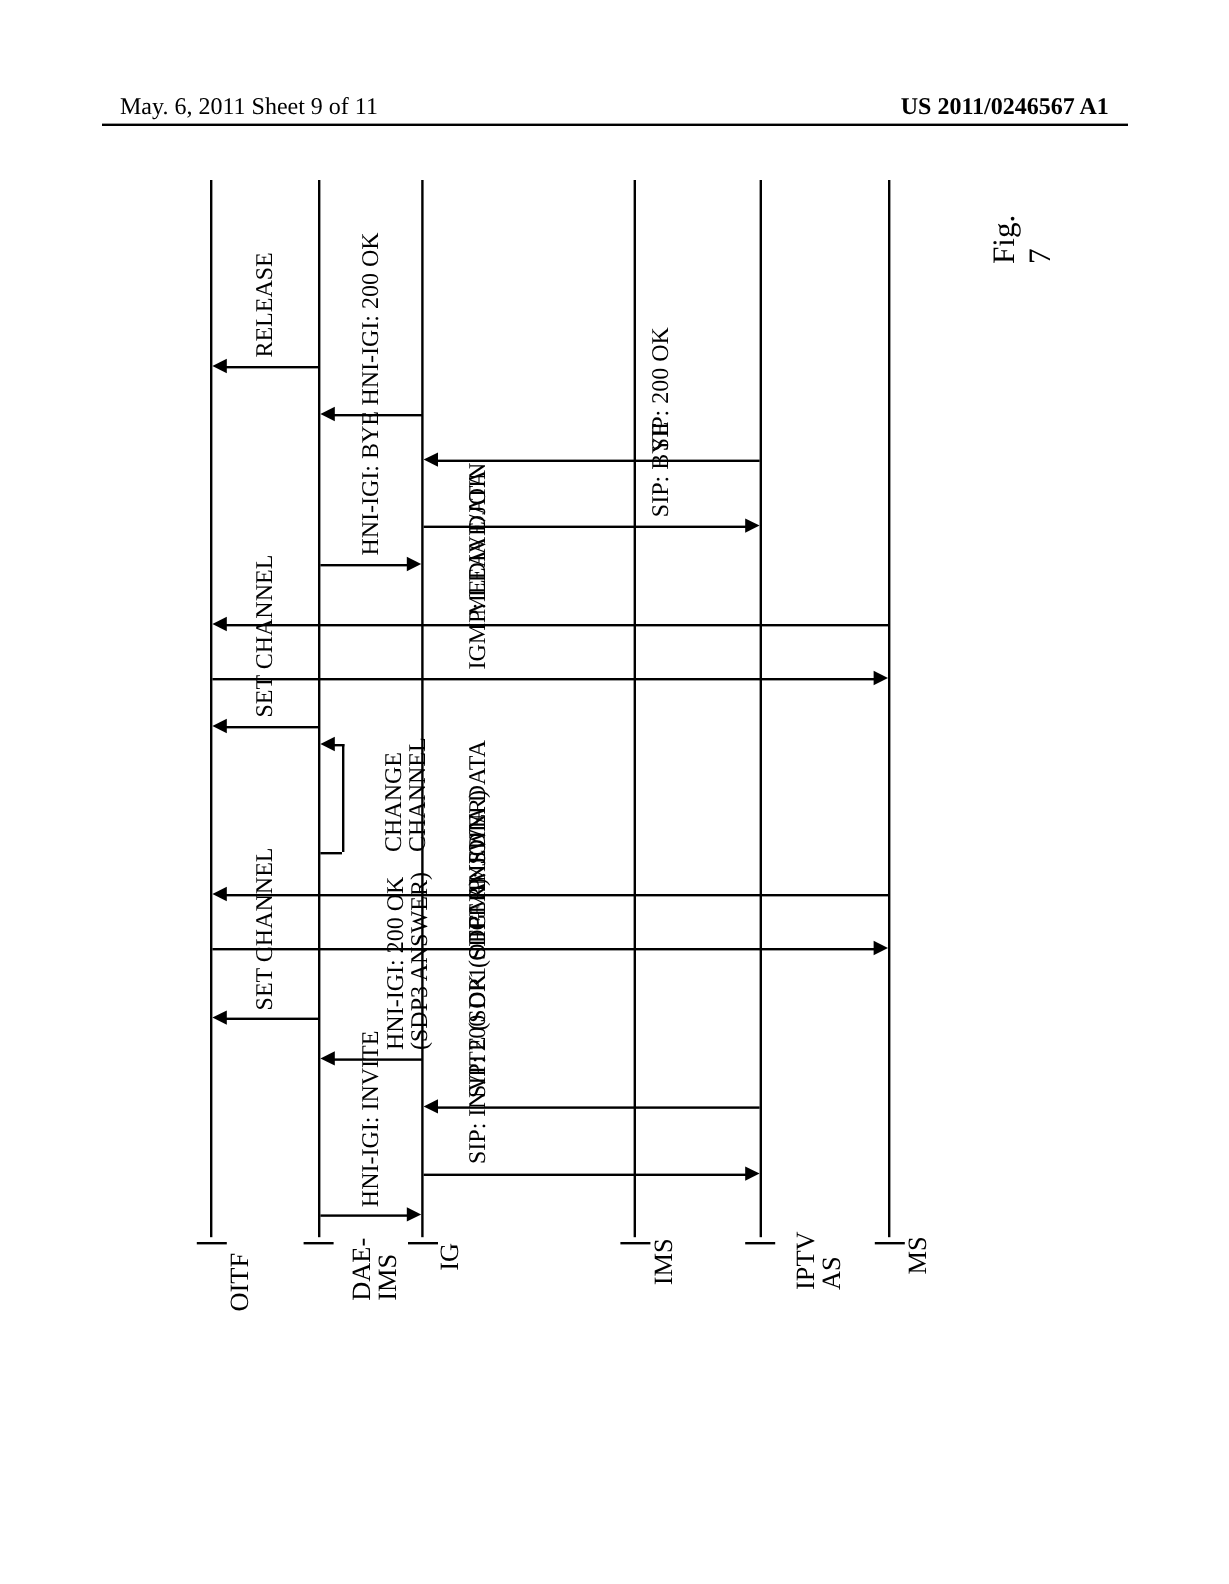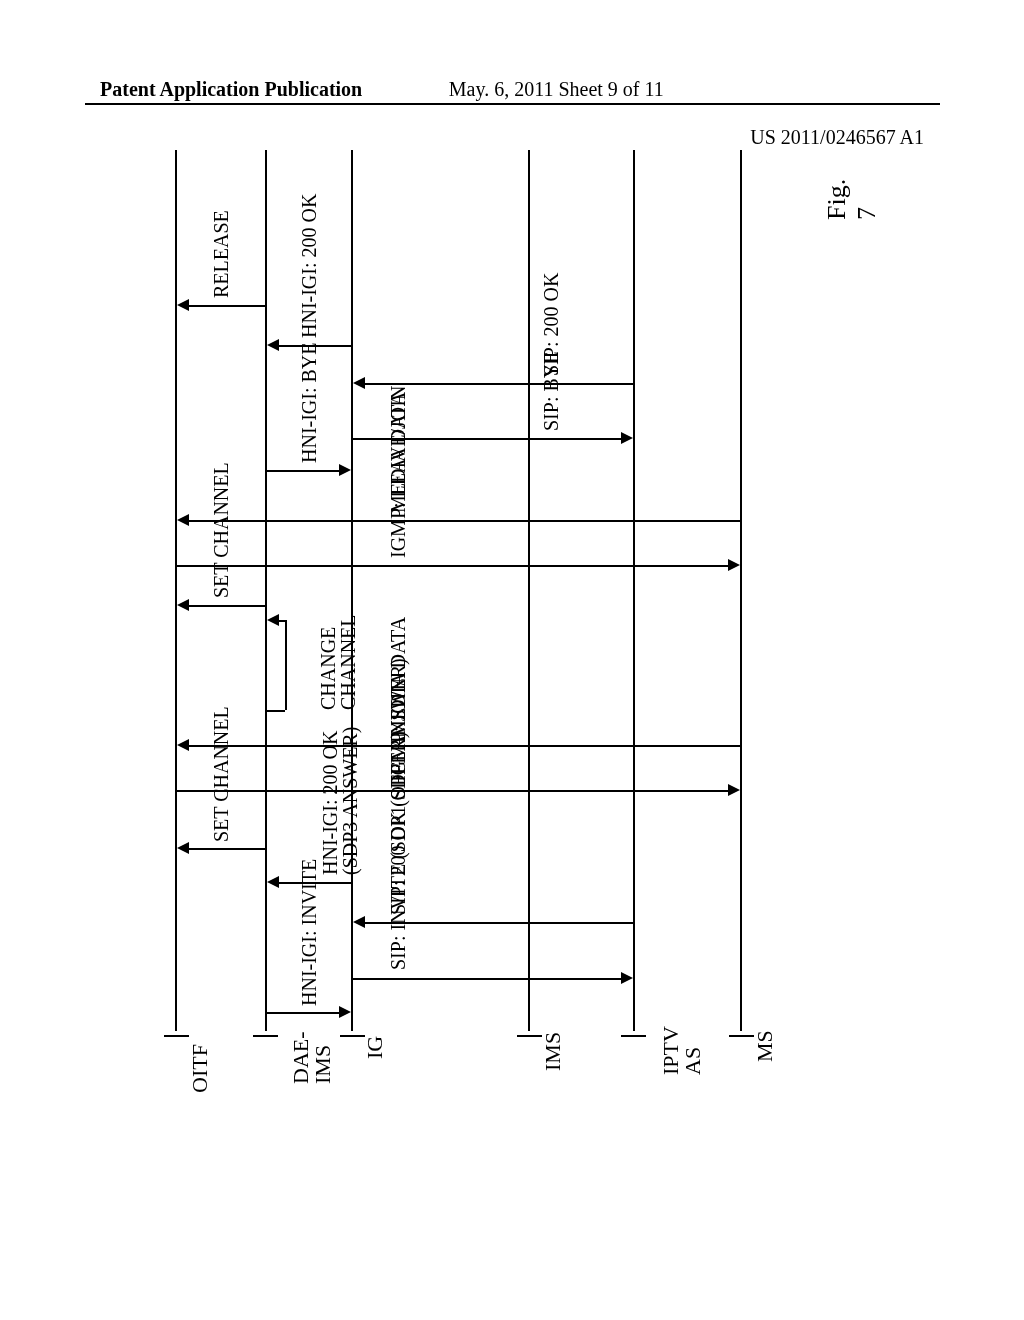--- a/index.html
+++ b/index.html
@@ -18,21 +18,21 @@
     width: 1024px;
     display: flex;
     justify-content: space-between;
     font-family: "Times New Roman", serif;
     font-size: 20px;
     padding: 0 100px;
     box-sizing: border-box;
   }
   .header-left { font-weight: bold; }
   .header-center { font-weight: normal; }
-  .header-right { font-weight: normal; margin-top: 48px; }
+  .header-right { font-weight: bold; }
   .header-line {
     position: absolute;
     top: 103px;
     left: 85px;
     width: 855px;
     border-top: 2px solid #000;
   }
   .diagram-area {
     position: absolute;
     top: 150px;
@@ -93,21 +93,20 @@
     position: absolute;
     transform: rotate(-90deg);
     transform-origin: left top;
     font-size: 26px;
   }
 </style>
 </head>
 <body>
 
 <div class="header">
-  <span class="header-left">Patent Application Publication</span>
   <span class="header-center">May. 6, 2011  Sheet 9 of 11</span>
   <span class="header-right">US 2011/0246567 A1</span>
 </div>
 <div class="header-line"></div>
 
 <div class="diagram-area">
 
   <div class="ll-head" style="left:47px; top:943px;">OITF</div>
   <div class="ll-underline" style="left:24px; top:885px; width:25px;"></div>
 

